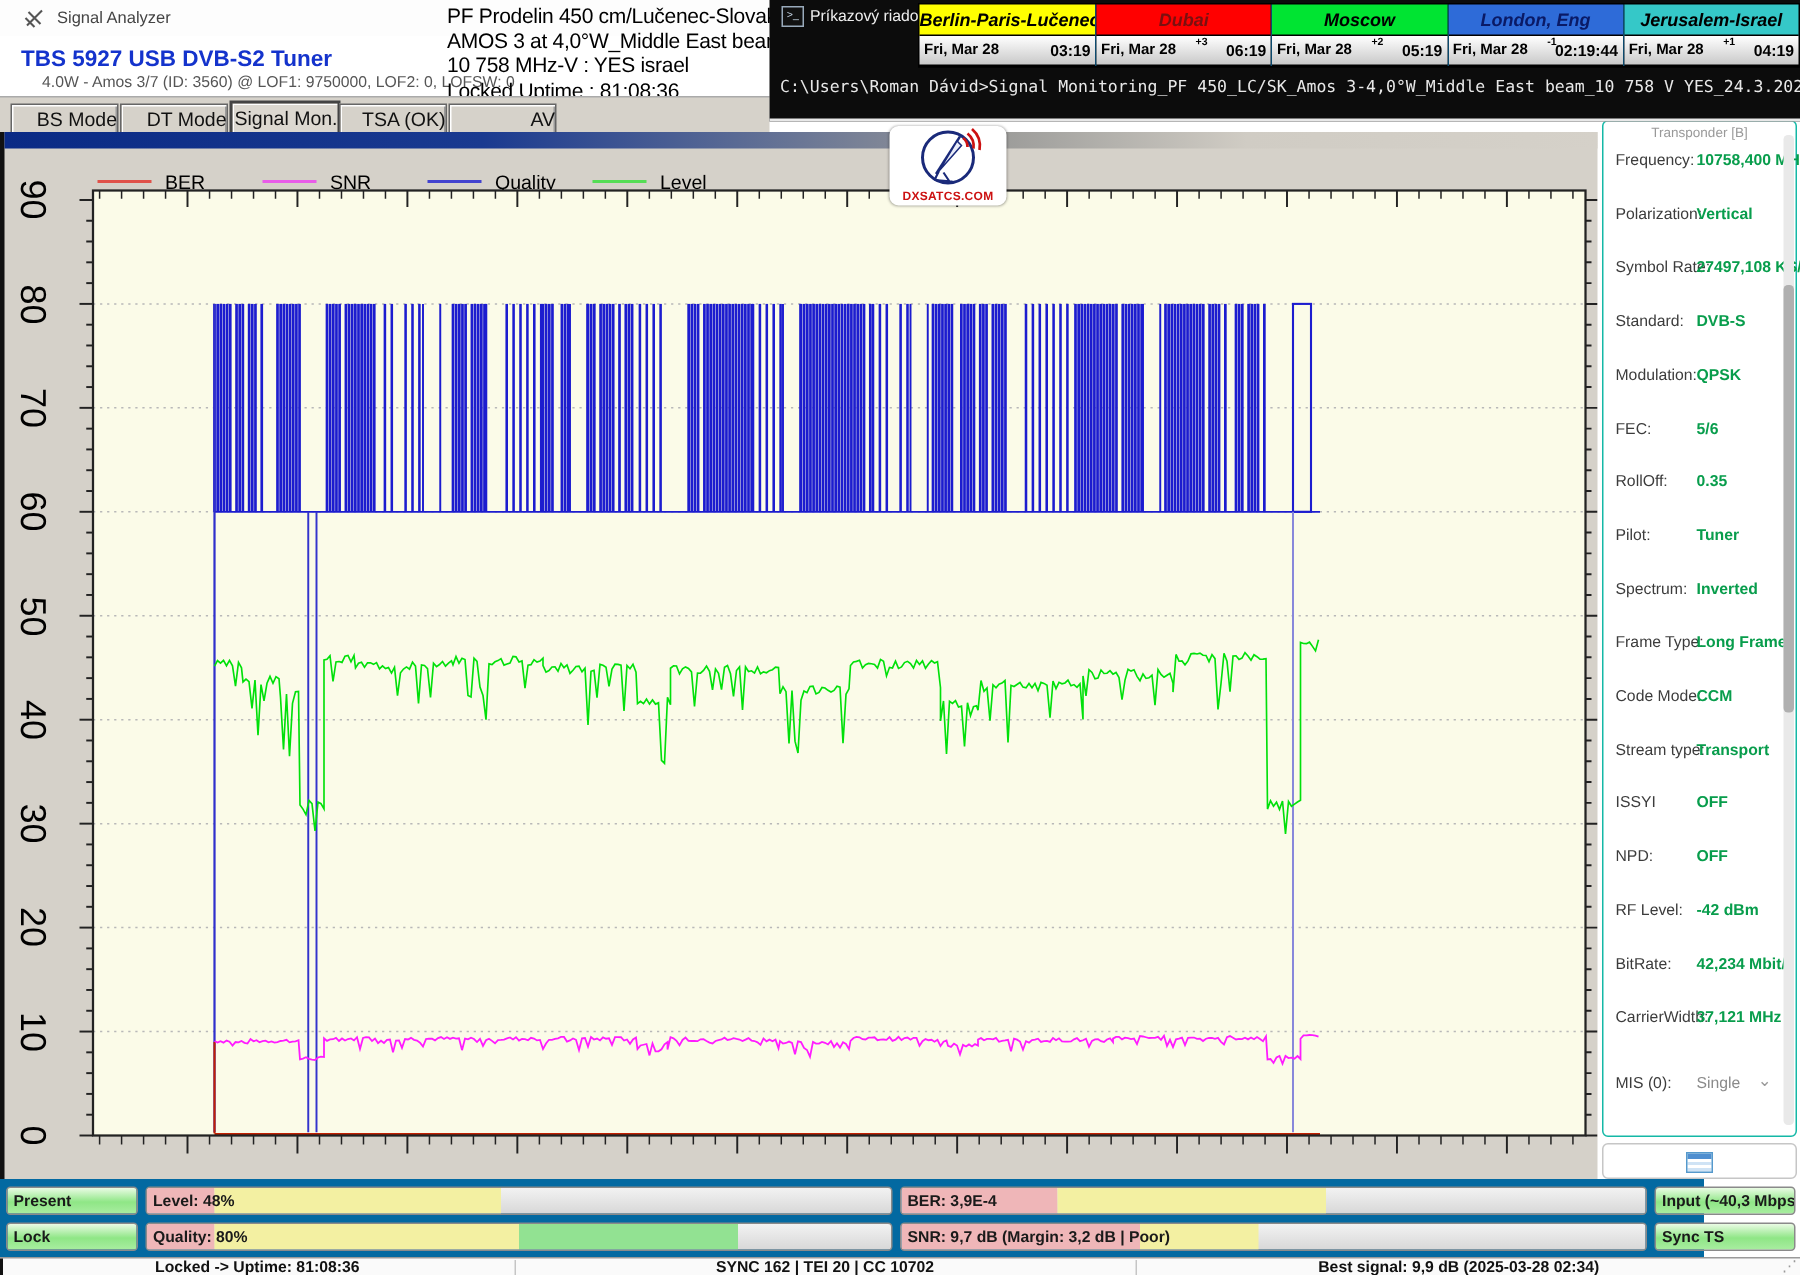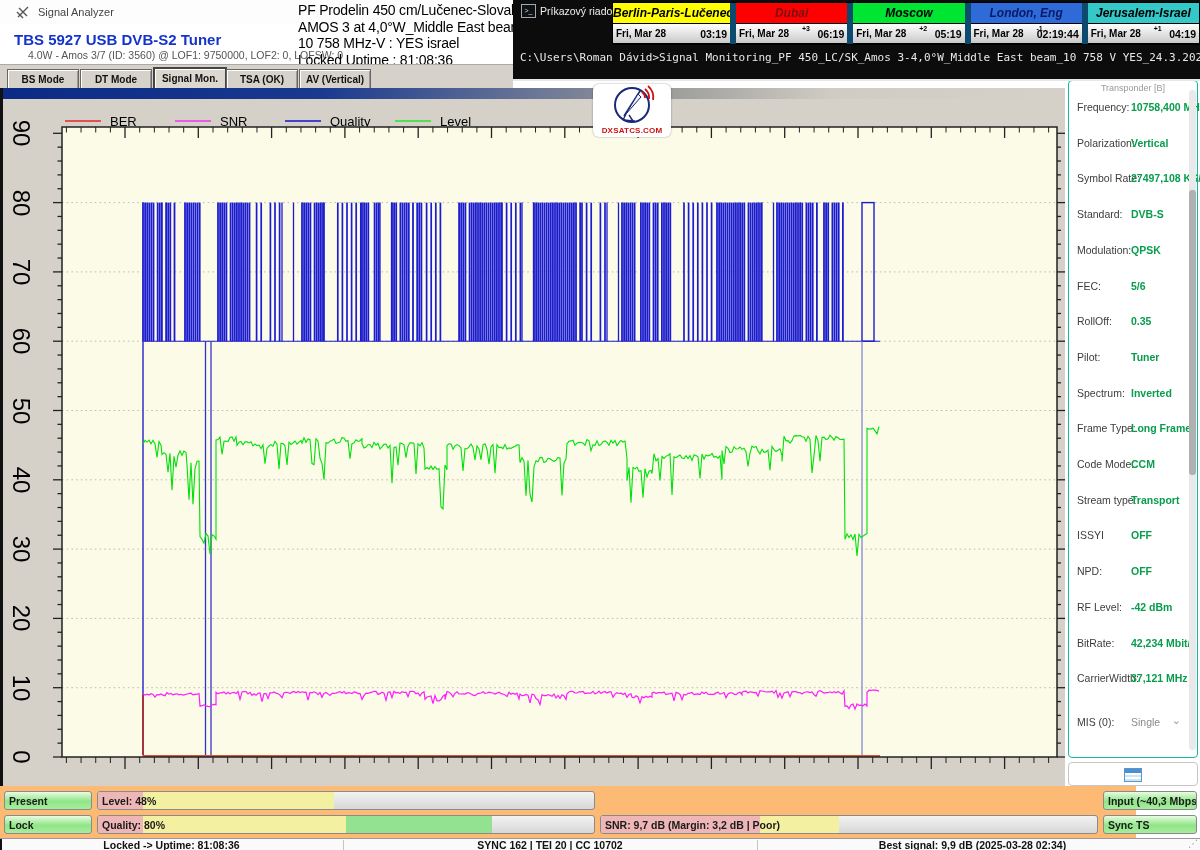--- a/index.html
+++ b/index.html
@@ -9,33 +9,33 @@
   #app-titlebar{left:0;top:0;width:513px;height:24px;background:#fdfdfd;}
   #app-title{left:38px;top:6px;font-size:11px;color:#444;}
   #app-icon{left:16px;top:5px;width:14px;height:14px;}
   #tuner-name{left:14px;top:31px;font-size:15px;font-weight:bold;color:#1433cc;}
   #tuner-sub{left:28px;top:49px;font-size:10.5px;color:#555;}
   #header-info{left:298px;top:2px;font-size:14px;letter-spacing:-0.2px;color:#000;line-height:16.5px;}
   
   #tabbar{left:0;top:64px;width:513px;height:26px;background:#d6d2ca;border-top:1px solid #aaa;}
   .tab{position:absolute;top:4px;height:19px;width:70px;background:#d6d2ca;
     border:1px solid #666;box-shadow:inset 1px 1px 0 #fff, inset -1px -1px 0 #9a9a9a;
-    font-size:10px;font-weight:bold;color:#111;text-align:center;line-height:19px;cursor:default;}
+    font-size:13px;font-weight:normal;color:#111;text-align:right;line-height:19px;cursor:default;}
   .tab.active{top:2px;height:22px;border:2px solid #444;box-shadow:inset 1px 1px 0 #fff;background:#dcd8d0;}
   
   #terminal{left:513px;top:0;width:687px;height:79px;background:#0c0c0c;border-bottom:2px solid #e8e8e8;z-index:5;}
   #terminal-title{left:27px;top:5px;font-size:10.5px;color:#eee;}
   #terminal-icon{left:8px;top:4px;width:13px;height:12px;background:#111;border:1px solid #9ab;
     color:#cde;font-size:7px;line-height:11px;text-align:center;}
   #terminal-controls{right:6px;top:5px;width:9px;height:8px;border:1px solid #ddd;}
   #terminal-prompt{left:7px;top:51px;font-family:"DejaVu Sans Mono","Liberation Mono",monospace;
     font-size:11px;color:#e8e8e8;white-space:nowrap;}
   
   #clocks{left:99px;top:2px;width:586px;height:41px;display:flex;border:1px solid #000;background:#000;}
-  .clock{width:117px;border-right:6px solid #0c4a6e;}
+  .clock{width:117px;border-right:1px solid #0c4a6e;}
   .clock:last-child{border-right:none;}
   .clock-city{height:20px;font-size:12px;font-weight:bold;font-style:italic;text-align:center;
     line-height:20px;border-bottom:1px solid #000;white-space:nowrap;overflow:hidden;}
   .clock-date{height:19px;position:relative;background:linear-gradient(180deg,#ffffff,#c9c9c9);
     font-size:10px;font-weight:bold;color:#000;}
   .clock-date .cd{position:absolute;left:3px;top:4px;}
   .clock-date .co{position:absolute;left:66px;top:1px;font-size:7px;}
   .clock-date .ct{position:absolute;right:3px;top:4px;font-size:10.5px;}
   
   #chart-window{left:0;top:88px;width:1065px;height:698px;background:#d5d1c9;
@@ -62,21 +62,21 @@
   .param-value{position:absolute;left:62px;font-size:10.5px;font-weight:bold;color:#089d4c;white-space:nowrap;}
   .param-value.muted{color:#8a8a8a;font-weight:normal;}
   .param-chevron{position:absolute;right:16px;top:-2px;color:#999;font-size:11px;}
   #sidebar-scrollbar{left:1189px;top:90px;width:7px;height:660px;background:#e9e9e9;border-radius:3px;z-index:7;}
   #sidebar-scroll-thumb{position:absolute;left:0;top:100px;width:7px;height:285px;background:#b0b0b0;border-radius:3px;}
   #sidebar-button{left:1068px;top:762px;width:130px;height:24px;background:#fff;border:1px solid #c6c6c6;
     border-radius:4px;box-sizing:border-box;text-align:center;}
   #sidebar-button-icon{display:inline-block;margin-top:5px;width:16px;height:12px;border:1px solid #5599cc;
     background:linear-gradient(180deg,#4f8fd0 0 4px,#fff 4px 6px,#cfe3f5 6px 8px,#fff 8px 10px,#cfe3f5 10px);}
   
-  #bottom-panel{left:0;top:786px;width:1136px;height:52px;background:#fdba74;}
+  #bottom-panel{left:0;top:786px;width:1136px;height:52px;background:#0369a1;}
   .bar{position:absolute;height:19px;border:1px solid #8a8a8a;border-radius:3px;box-sizing:border-box;overflow:hidden;}
   .bar.status{background:linear-gradient(180deg,#eafbe4,#8fe686 55%,#a8eda0);}
   .bar.meter{background:linear-gradient(180deg,#f2f2f2,#d8d8d8);}
   .zone{position:absolute;top:0;bottom:0;left:0;}
   .bar-text{position:absolute;left:4px;top:3px;font-size:10.5px;font-weight:bold;color:#1a1a1a;white-space:nowrap;}
   
   #status-bar{left:0;top:838px;width:1200px;height:12px;background:#fafafa;border-top:1px solid #9a9a9a;}
   .status-seg{position:absolute;top:0;height:12px;font-size:10.5px;font-weight:bold;color:#111;
     text-align:center;line-height:13px;}
   .status-sep{position:absolute;top:1px;width:1px;height:10px;background:#c5c5c5;}
@@ -762,20 +762,25 @@
 
 <div class="abs" id="bottom-panel">
     <div class="bar status" style="left: 4px; top: 5px; width: 88px;">
       <span class="bar-text">Present</span>
     </div>
     <div class="bar meter" style="left: 97px; top: 5px; width: 498px;">
       <div class="zone" style="left: 0%; width: 9%; background: rgb(239, 182, 184);"></div>
       <div class="zone" style="left: 9%; width: 38.5%; background: rgb(243, 240, 162);"></div>
       <span class="bar-text">Level: 48%</span>
     </div>
+    <div class="bar meter" style="left: 600px; top: 5px; width: 498px;">
+      <div class="zone" style="left: 0%; width: 21%; background: rgb(239, 182, 184);"></div>
+      <div class="zone" style="left: 21%; width: 36%; background: rgb(243, 240, 162);"></div>
+      <span class="bar-text">BER: 3,9E-4</span>
+    </div>
     <div class="bar status" style="left: 1103px; top: 5px; width: 94px;">
       <span class="bar-text">Input (~40,3 Mbps)</span>
     </div>
     <div class="bar status" style="left: 4px; top: 29px; width: 88px;">
       <span class="bar-text">Lock</span>
     </div>
     <div class="bar meter" style="left: 97px; top: 29px; width: 498px;">
       <div class="zone" style="left: 0%; width: 9%; background: rgb(239, 182, 184);"></div>
       <div class="zone" style="left: 9%; width: 41%; background: rgb(243, 240, 162);"></div>
       <div class="zone" style="left: 50%; width: 29.5%; background: rgb(146, 226, 146);"></div>

